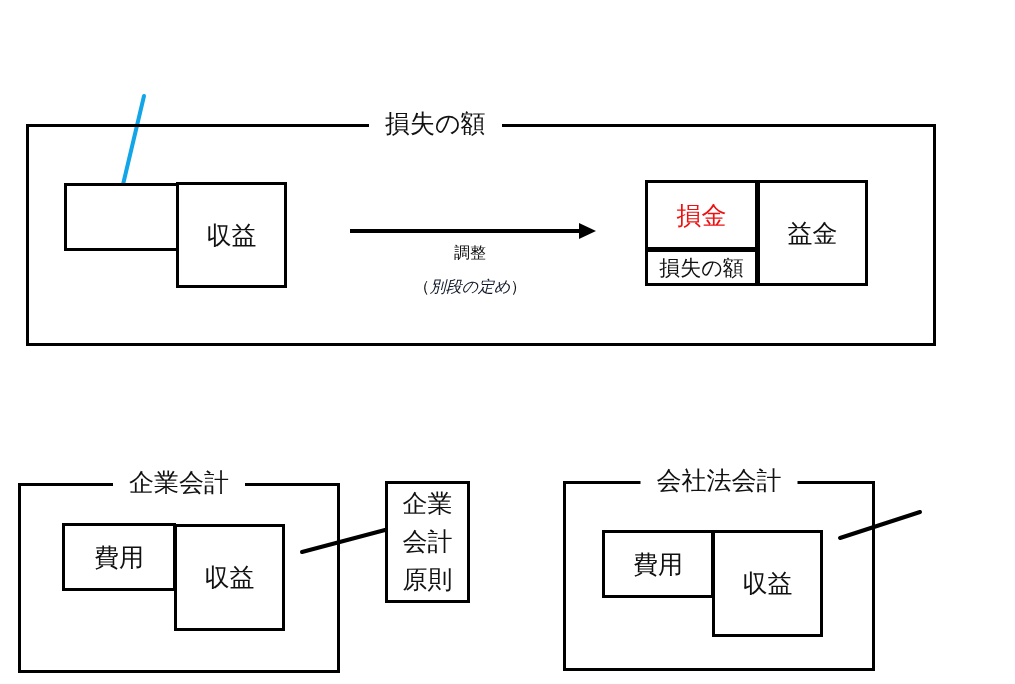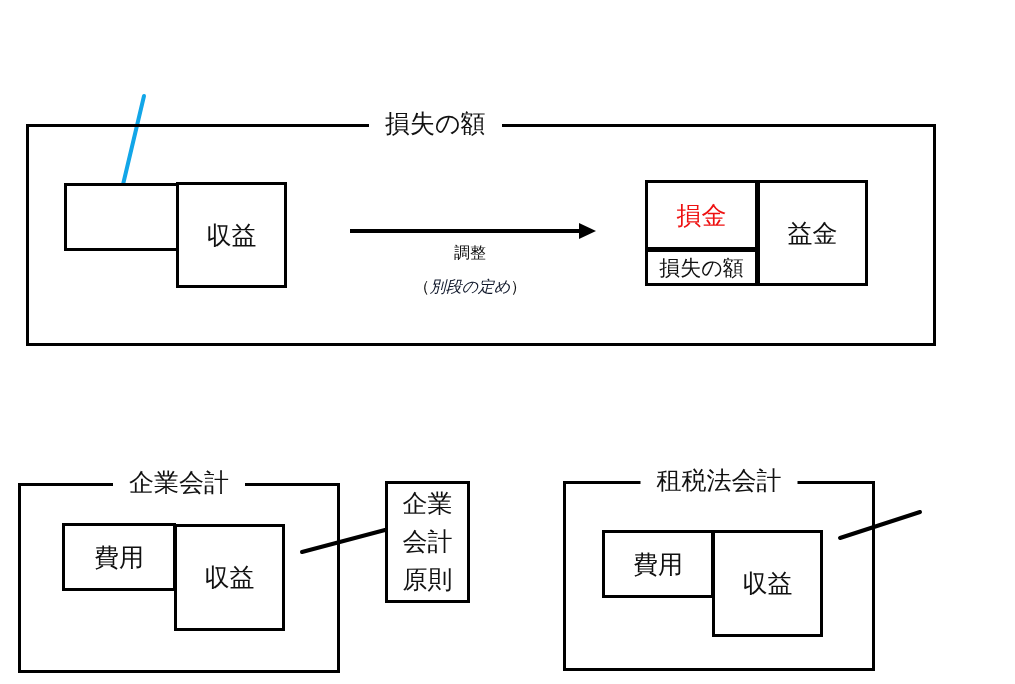--- a/index.html
+++ b/index.html
@@ -153,19 +153,19 @@
   <div class="ibox" style="left:62px; top:523px; width:114px; height:68px;">費用</div>
   <div class="ibox" style="left:174px; top:524px; width:111px; height:107px;">収益</div>
 
   <div class="sidebox" style="left:385px; top:481px; width:85px; height:122px;">
     <span>企業</span>
     <span>会計</span>
     <span>原則</span>
   </div>
 
   <div class="group" style="left:563px; top:481px; width:312px; height:190px;">
-    <div class="group-title">租税法会計</div>
+    <div class="group-title">会社法会計</div>
   </div>
   <div class="ibox" style="left:602px; top:530px; width:112px; height:68px;">費用</div>
   <div class="ibox" style="left:712px; top:530px; width:111px; height:107px;">収益</div>
 
 
 </div>
 
 </body></html>

